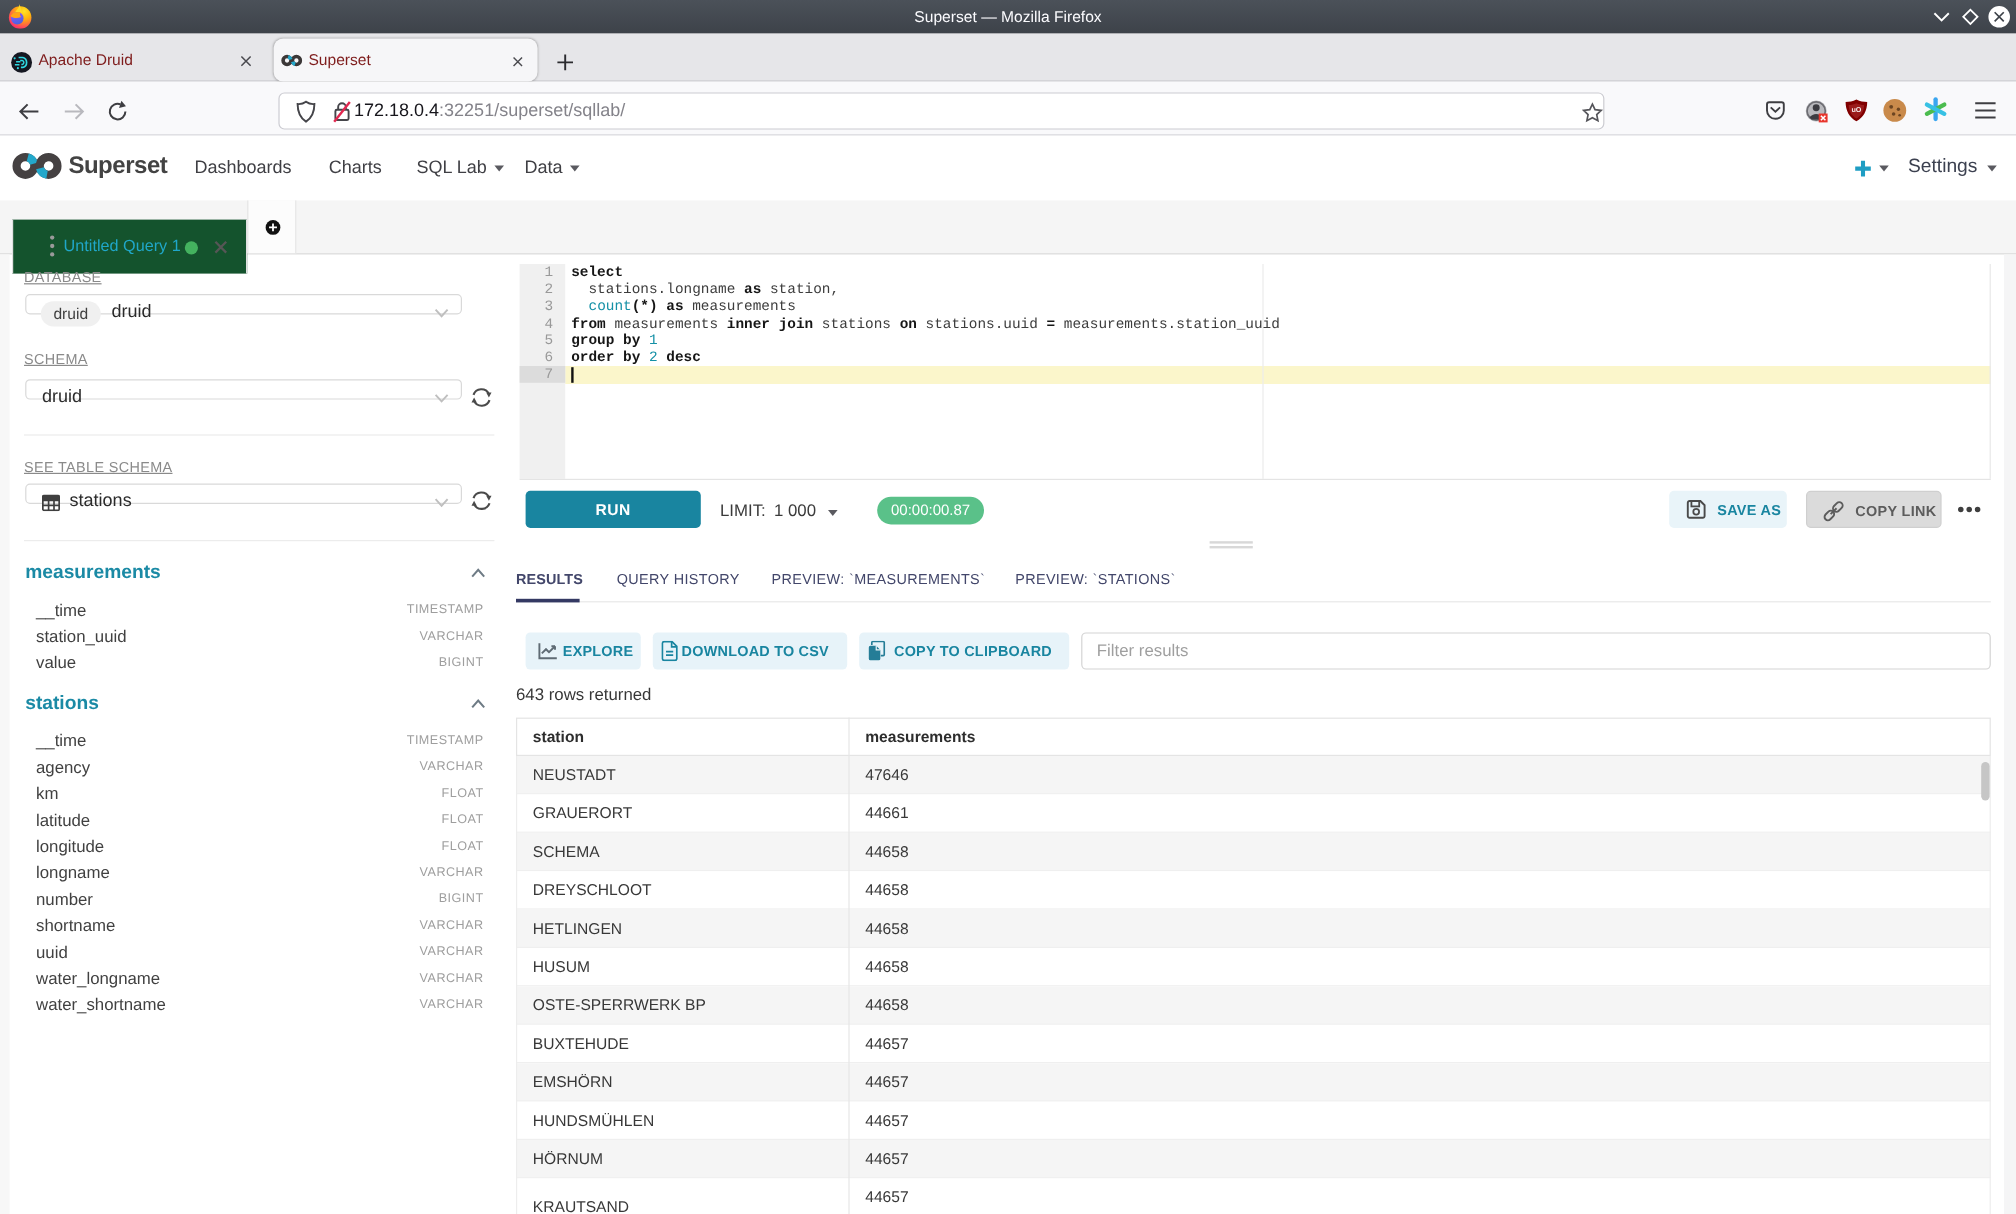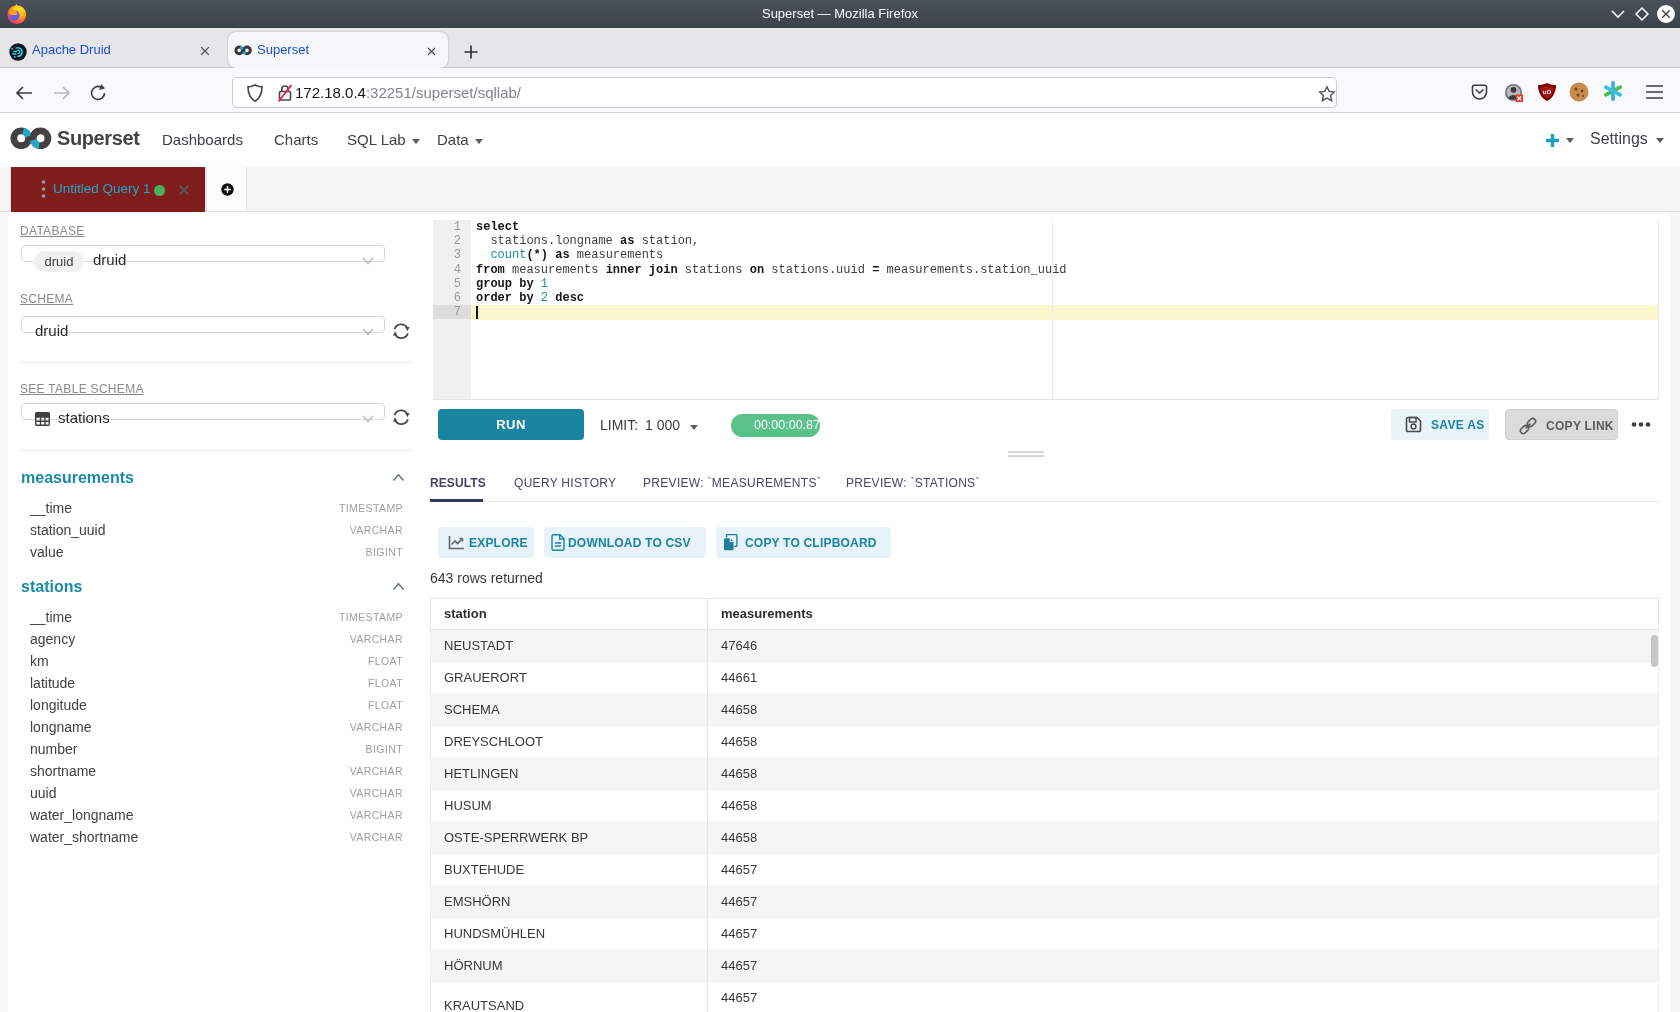--- a/index.html
+++ b/index.html
@@ -9,40 +9,40 @@
 #root { position:relative; width:1680px; height:1012px; background:#fff; overflow:hidden; }
 
 
 #titlebar { left:0; top:0; width:1680px; height:28px;
   background:linear-gradient(#4b5159,#3d4249); color:#fbfbfe; }
 #titlebar .title { left:0; right:0; top:6px; text-align:center; font-size:13px; color:#fbfbfe; }
 #tabbar { left:0; top:28px; width:1680px; height:40px; background:#e6e6e9;
   border-bottom:1px solid #c9c9ce; }
 .fftab-active { left:228px; top:4px; width:220px; height:36px; background:#f6f6f8;
   border-radius:8px; box-shadow:0 0 2px rgba(0,0,0,.28); }
-.fftab-text { font-size:13px; color:#1d4ed8; top:14px; white-space:nowrap; }
+.fftab-text { font-size:13px; color:#7f1d1d; top:14px; white-space:nowrap; }
 #urlrow { left:0; top:68px; width:1680px; height:45px; background:#f9f9fb;
   border-bottom:1px solid #d0d0d4; }
 #urlbox { left:232px; top:9px; width:1105px; height:31px; background:#fff;
   border:1px solid #ccccd2; border-radius:5px; }
 .urltxt { top:6px; left:62px; font-size:15px; color:#17161c; white-space:nowrap; }
 .urltxt .dim { color:#84838a; }
 
 
 
 .navlink { top:18px; font-size:15px; color:#3f3f44; white-space:nowrap; }
 .brand { top:15px; left:57px; font-size:20px; font-weight:bold; color:#434343; letter-spacing:-.4px; }
 .caret { display:inline-block; width:0; height:0; border-left:4px solid transparent;
   border-right:4px solid transparent; border-top:5px solid #5a5a60; vertical-align:middle; margin-left:6px; }
 .abs.caret { margin-left:0; }
 
 
 #qtabrow { left:0; top:167px; width:1680px; height:45px; background:#f5f5f5;
   border-bottom:1px solid #dcdcdc; }
-#qtab1 { left:10px; top:0; width:196px; height:45px; background:#7f1d1d;
+#qtab1 { left:10px; top:16px; width:196px; height:45px; background:#14532d;
   border-left:1px solid #e0e0e0; border-right:1px solid #e0e0e0; }
 #qtabplus { left:206px; top:0; width:41px; height:44px; background:#fcfcfc; border-left:1px solid #e4e4e4; border-right:1px solid #e4e4e4; }
 
 
 .label { font-size:12px; color:#8a8a8a; letter-spacing:.3px; white-space:nowrap;text-decoration:underline; }
 .selbox { background:#fff; border:1px solid #d9d9d9; border-radius:4px; height:17px; }
 .divider { height:1px; background:#ececec; }
 .schemahead { font-size:16px; font-weight:bold; color:#1b8aa5; }
 .colname { font-size:14px; color:#414141; white-space:nowrap; }
 .coltype { font-size:10.5px; color:#9e9e9e; letter-spacing:.4px; white-space:nowrap; }
@@ -56,21 +56,21 @@
 #code b { color:#161616; }
 .tl { color:#1490a6; }
 #activeline { left:471px; top:305px; width:1188px; height:14.5px; background:#fbf6cb; }
 #cursor { left:476px; top:306px; width:1.6px; height:13px; background:#111; }
 #printmargin { left:1052px; top:220px; width:1px; height:179px; background:#ececec; }
 
 
 #runbtn { left:438px; top:409px; width:146px; height:31px; background:#1985a0; border-radius:4px;
   color:#fff; font-weight:bold; font-size:13px; text-align:center; line-height:31px; letter-spacing:.5px; }
 #timer { left:731px; top:414px; width:89px; height:23px; background:#5ac189; border-radius:12px;
-  color:#fff; font-size:12.5px; text-align:right; line-height:23px; }
+  color:#fff; font-size:12.5px; text-align:center; line-height:23px; }
 #saveas { left:1391px; top:409px; width:98px; height:31px; background:#e9f4f9; border-radius:4px; }
 #copylink { left:1505px; top:409px; width:113px; height:31px; background:#dbdbdb; border-radius:4px; border:1px solid #cfcfcf; }
 
 
 .stab { font-size:12px; font-weight:normal; color:#42466a; letter-spacing:.3px; white-space:nowrap; }
 .bluebtn { background:#e7f3f9; border-radius:4px; height:31px; color:#1985a0;
   font-weight:bold; font-size:12px; letter-spacing:.2px; white-space:nowrap; }
 .bluebtn div { white-space:nowrap; }
 #copylink div, #saveas div { white-space:nowrap; }
 #filterbox { left:901px; top:527px; width:758px; height:31px; border:1px solid #d4d4d4; border-radius:4px; background:#fff; }
@@ -412,20 +412,23 @@
     </svg>
     <div class="abs" style="left:24px;top:9px;">DOWNLOAD TO CSV</div>
   </div>
   <div class="abs bluebtn" style="left:716px;top:527px;width:175px;">
     <svg class="abs" style="left:7px;top:7px" width="15" height="17" viewBox="0 0 15 17">
       <path d="M3.5 3.5 L3.5 1.5 A0.9 0.9 0 0 1 4.4 0.6 L13 0.6 A0.9 0.9 0 0 1 13.9 1.5 L13.9 11.5 A0.9 0.9 0 0 1 13 12.4 L11 12.4" fill="none" stroke="#257d97" stroke-width="1.4"></path>
       <path d="M1 5.5 A1.3 1.3 0 0 1 2.3 4.2 L7.2 4.2 L10.6 7.6 L10.6 15 A1.3 1.3 0 0 1 9.3 16.3 L2.3 16.3 A1.3 1.3 0 0 1 1 15 Z" fill="#257d97"></path>
       <path d="M7.2 4.2 L7.2 7.6 L10.6 7.6" fill="none" stroke="#eaf4f8" stroke-width="1"></path>
     </svg>
     <div class="abs" style="left:29px;top:9px;">COPY TO CLIPBOARD</div>
+  </div>
+  <div id="filterbox" class="abs">
+    <div class="abs" style="left:12px;top:6px;font-size:14px;color:#9f9f9f;">Filter results</div>
   </div>
   <div class="abs" style="left:430px;top:570px;font-size:14px;color:#373737;">643 rows returned</div>
 
   <div id="rtable" class="abs" style="left:430px;top:598px;width:1229px;height:414px;">
     <div class="abs" style="left:0;top:0;width:1229px;height:32px;background:#fff;border:1px solid #e4e4e4;"></div>
     <div class="abs tcell" style="left:14px;top:8px;font-weight:bold;color:#2d2d2d;">station</div>
     <div class="abs tcell" style="left:291px;top:8px;font-weight:bold;color:#2d2d2d;">measurements</div>
     <div class="abs" style="left:0;top:32px;width:1229px;height:32px;background:#f5f5f5;border-bottom:1px solid #efefef;"></div>
     <div class="abs tcell" style="left:14px;top:40px;">NEUSTADT</div>
     <div class="abs tcell" style="left:291px;top:40px;">47646</div>

